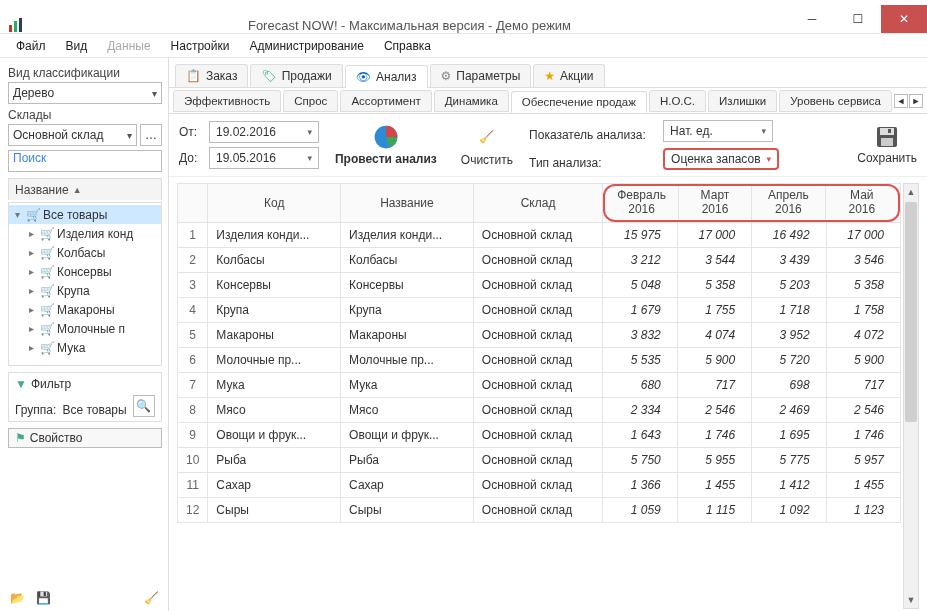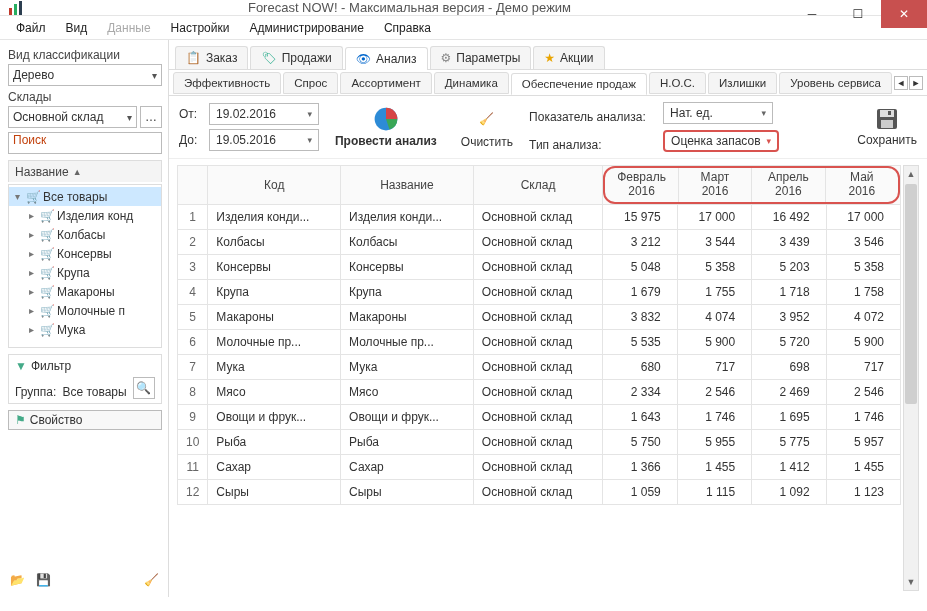--- a/index.html
+++ b/index.html
@@ -1,18 +1,18 @@
 <!DOCTYPE html>
 <html><head>
 <meta charset="utf-8">
 <style>
   * { box-sizing: border-box; font-family: 'Segoe UI', Arial, sans-serif; }
   body { margin:0; padding:0; width:927px; height:611px; background:#fff; overflow:hidden; font-size:12px; color:#333; }
   
-  .titlebar { height:16px; background:#fff; display:flex; align-items:flex-start; border-bottom:1px solid #e5e5e5; }
+  .titlebar { height:34px; background:#fff; display:flex; align-items:flex-end; border-bottom:1px solid #e5e5e5; }
   .titlebar .logo { width:16px; height:16px; margin:0 6px 0 8px; }
   .titlebar .title { flex:1; text-align:center; font-size:13px; color:#555; }
   .titlebar .winbtns { display:flex; }
   .titlebar .winbtn { width:46px; height:28px; display:flex; align-items:center; justify-content:center; }
   .titlebar .close { background:#c8504f; color:#fff; }
   .menubar { height:24px; display:flex; align-items:center; padding:0 8px; gap:4px; border-bottom:1px solid #e5e5e5; }
   .menubar span { padding:2px 8px; cursor:default; color:#222; }
   .menubar .inactive { color:#aaa; }
   
   .main { display:flex; height:calc(611px - 30px - 24px); }
@@ -55,21 +55,21 @@
   .toolbar .params { display:flex; flex-direction:column; gap:6px; }
   .toolbar .params .line { display:flex; align-items:flex-end; gap:6px; }
   .dropdown { border:1px solid #bbb; height:22px; padding:0 6px; display:flex; align-items:center; gap:6px; min-width:110px; justify-content:space-between; background:#fff; }
   .dropdown.redbox { border:2px solid #d9534f; border-radius:4px; }
   .savebtn { margin-left:auto; display:flex; flex-direction:column; align-items:center; gap:2px; }
   .savebtn .disk { width:24px; height:24px; }
   .grid-wrap { flex:1; position:relative; overflow:hidden; padding:6px 8px; }
   table.grid { border-collapse:collapse; width:calc(100% - 18px); }
   table.grid th, table.grid td { border:1px solid #e4e4e4; padding:5px 8px; font-size:12px; text-align:left; white-space:nowrap; overflow:hidden; }
   table.grid th { background:#fafafa; font-weight:normal; color:#444; text-align:center; }
-  table.grid td.num { text-align:right; padding-right:16px; }
+  table.grid td.num { text-align:right; padding-right:16px;font-style:italic; }
   table.grid td.rown { text-align:center; color:#666; width:28px; }
   .redhead { position:relative; padding:0 !important; }
   .redhead-inner { border:2px solid #d9534f; border-radius:12px; display:flex; height:100%; }
   .redhead-inner > div { flex:1; padding:3px 6px; text-align:center; display:flex; flex-direction:column; justify-content:center; line-height:1.15; }
   .redhead-inner > div + div { border-left:1px solid #e4e4e4; }
   .vscroll { position:absolute; right:8px; top:6px; bottom:6px; width:16px; background:#f1f1f1; border:1px solid #ddd; }
   .vscroll .thumb { position:absolute; left:1px; right:1px; top:18px; height:220px; background:#cfcfcf; border-radius:2px; }
   .vscroll .arr { position:absolute; left:0; right:0; height:16px; display:flex; align-items:center; justify-content:center; font-size:9px; color:#666; }
   .tria { font-size:9px; color:#666; }
 </style>
@@ -110,21 +110,21 @@
       </div>
     </div>
     <div class="lbl">Склады</div>
     <div class="rowflex">
       <div class="combo" style="flex:1">
         <span>Основной склад</span>
           <span class="arrow">▾</span>
       </div>
       <div class="dots">…</div>
     </div>
-    <div class="inputsearch" style="margin-top:2px;color:#c2410c">Поиск</div>
+    <div class="inputsearch" style="margin-top:2px;color:#3b82f6">Поиск</div>
 
     <div class="panel-head" style="margin-top:4px">
       <span>Название</span>
         <span class="tria" style="margin-left:4px">▲</span>
     </div>
     <div class="tree">
       <div class="tree-row selected">
         <span class="caret">▾</span>
         <span class="cart">🛒</span>
         <span>Все товары</span>

